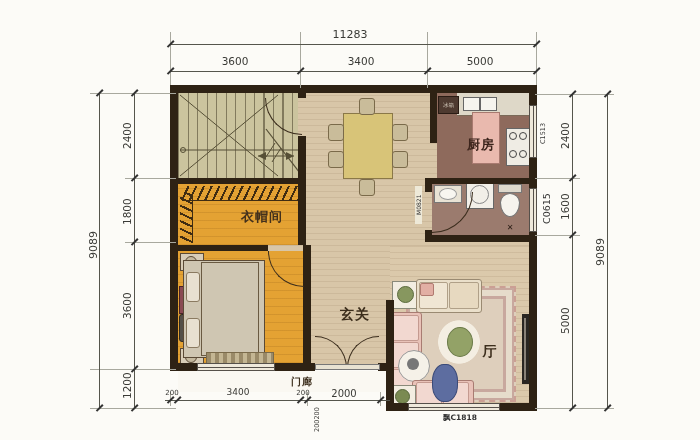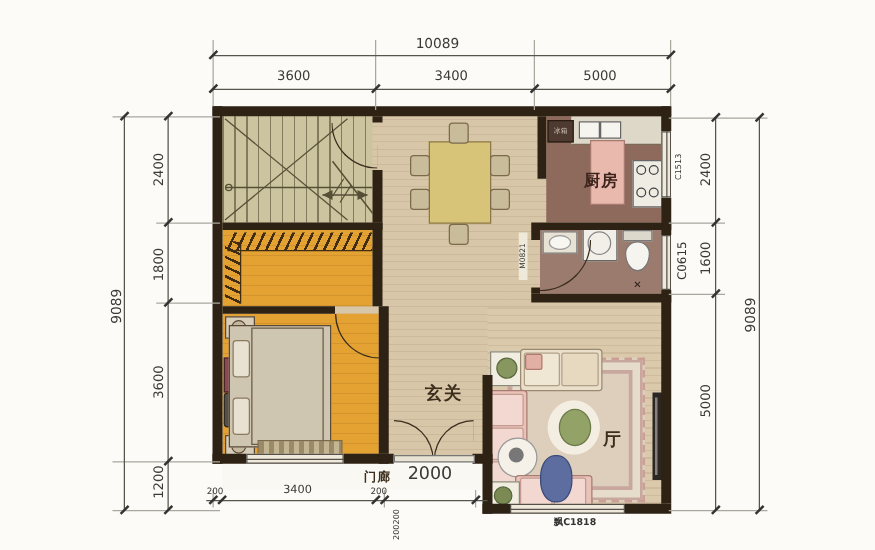--- a/index.html
+++ b/index.html
@@ -144,20 +144,21 @@
   <div class="winline" style="left:408px;top:406.5px;width:92px;height:1px;"></div>
 
   <div class="arc" style="left:265px;top:98px;width:36px;height:36px;border-left:1.3px solid #3a2c1c;border-bottom:1.3px solid #3a2c1c;border-radius:0 0 0 100%;"></div>
   <div class="arc" style="left:268px;top:251px;width:35px;height:35px;border-left:1.3px solid #3a2c1c;border-bottom:1.3px solid #3a2c1c;border-radius:0 0 0 100%;"></div>
   <div class="arc" style="left:432px;top:192px;width:40px;height:40px;border-right:1.3px solid #3a2c1c;border-bottom:1.3px solid #3a2c1c;border-radius:0 0 100% 0;"></div>
   <div class="arc" style="left:315px;top:336px;width:31px;height:31px;border-top:1.3px solid #3a2c1c;border-right:1.3px solid #3a2c1c;border-radius:0 100% 0 0;"></div>
   <div class="arc" style="left:347px;top:336px;width:31px;height:31px;border-top:1.3px solid #3a2c1c;border-left:1.3px solid #3a2c1c;border-radius:100% 0 0 0;"></div>
   <div class="a" style="left:315px;top:364px;width:63px;height:4px;background:#e8e2d2;border:1px solid #777;"></div>
 
   <div class="rlbl" style="left:455px;top:136px;width:52px;font-size:13px;color:#3c241c;"><span>厨房</span></div>
+  <div class="rlbl" style="left:224px;top:208px;width:76px;font-size:13px;color:#42301c;"><span>衣帽间</span></div>
   <div class="rlbl" style="left:325px;top:306px;width:60px;font-size:14px;"><span>玄关</span></div>
   <div class="rlbl" style="left:478px;top:343px;width:24px;font-size:14px;"><span>厅</span></div>
   <div class="rlbl" style="left:257px;top:375px;width:56px;font-size:10px;text-align:right;"><span>门廊</span></div>
 
   <div class="code vtext" style="left:539px;top:112px;height:42px;font-size:6.5px;">C1513</div>
   <div class="code vtext" style="left:541px;top:184px;height:50px;font-size:9.5px;">C0615</div>
   <div class="code vtext" style="left:415px;top:186px;height:36px;font-size:6px;background:rgba(240,235,220,.92);padding:1px 0;">M0821</div>
   <div class="code" style="left:436px;top:413px;width:48px;font-size:7.5px;text-align:center;font-weight:bold;">飘C1818</div>
 
   <div class="e" style="left:170px;top:32px;width:1px;height:53px;"></div>
@@ -203,35 +204,35 @@
   <div class="t" style="left:568px;top:234px;"></div>
   <div class="t" style="left:568px;top:407px;"></div>
   <div class="t" style="left:603px;top:93px;"></div>
   <div class="t" style="left:603px;top:407px;"></div>
   <div class="t" style="left:166px;top:399px;"></div>
   <div class="t" style="left:173px;top:399px;"></div>
   <div class="t" style="left:296px;top:399px;"></div>
   <div class="t" style="left:303px;top:399px;"></div>
   <div class="t" style="left:376px;top:399px;"></div>
 
-  <div class="dim" style="left:300px;top:29px;width:100px;font-size:11px;">10089</div>
+  <div class="dim" style="left:300px;top:29px;width:100px;font-size:11px;">11283</div>
   <div class="dim" style="left:200px;top:56px;width:70px;">3600</div>
   <div class="dim" style="left:326px;top:56px;width:70px;">3400</div>
   <div class="dim" style="left:445px;top:56px;width:70px;">5000</div>
 
   <div class="dim vtext" style="left:88px;top:215px;height:60px;font-size:11px;">9089</div>
   <div class="dim vtext" style="left:122px;top:110px;height:52px;">2400</div>
   <div class="dim vtext" style="left:122px;top:186px;height:52px;">1800</div>
   <div class="dim vtext" style="left:122px;top:280px;height:52px;">3600</div>
   <div class="dim vtext" style="left:122px;top:362px;height:48px;">1200</div>
 
   <div class="dim vtext" style="left:560px;top:110px;height:52px;">2400</div>
   <div class="dim vtext" style="left:560px;top:181px;height:52px;">1600</div>
   <div class="dim vtext" style="left:560px;top:295px;height:52px;">5000</div>
   <div class="dim vtext" style="left:595px;top:222px;height:60px;font-size:11px;">9089</div>
 
   <div class="dim" style="left:162px;top:390px;width:20px;font-size:7px;">200</div>
   <div class="dim" style="left:216px;top:388px;width:44px;font-size:9px;">3400</div>
   <div class="dim" style="left:293px;top:390px;width:20px;font-size:7px;">200</div>
-  <div class="dim" style="left:323px;top:372px;width:42px;font-size:14px;">2000</div>
+  <div class="dim" style="left:323px;top:388px;width:42px;font-size:10px;">2000</div>
   <div class="dim vtext" style="left:314px;top:403px;height:34px;font-size:6.5px;">200200</div>
 
 </div>
 
 </body></html>

